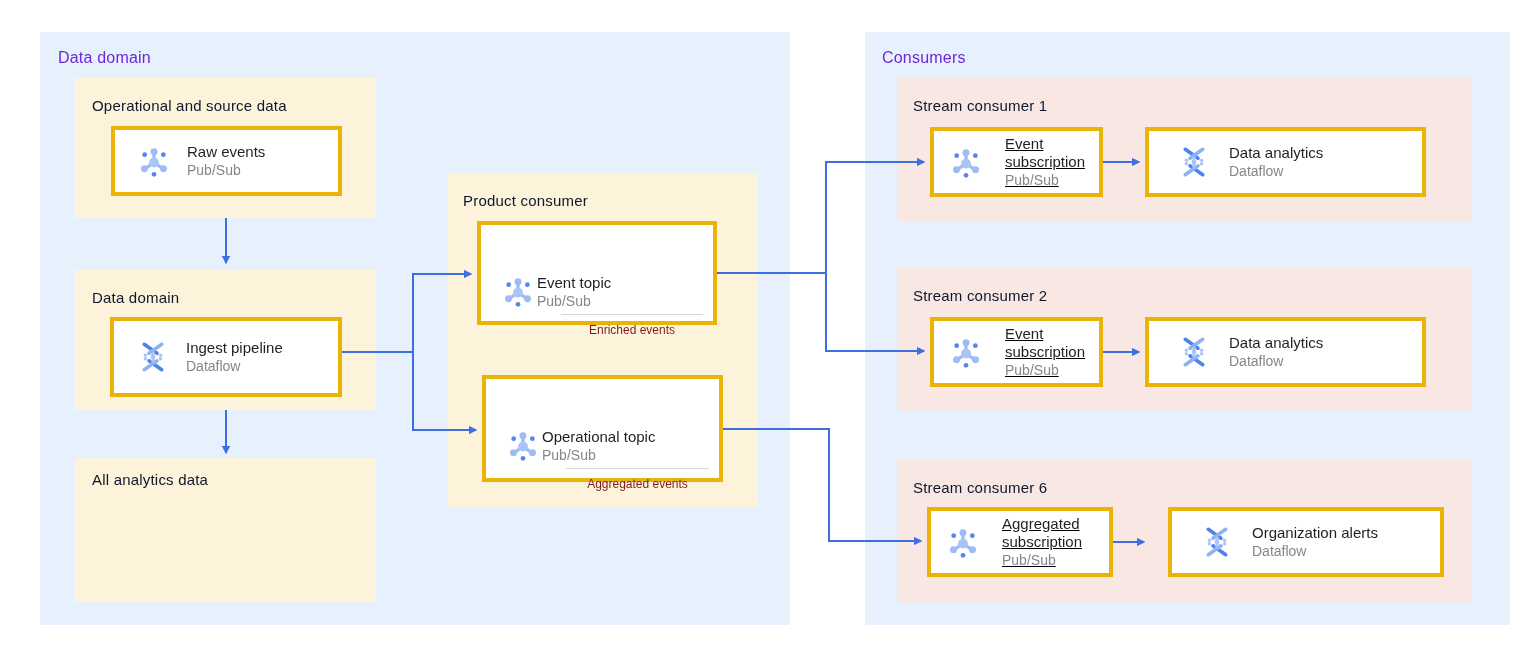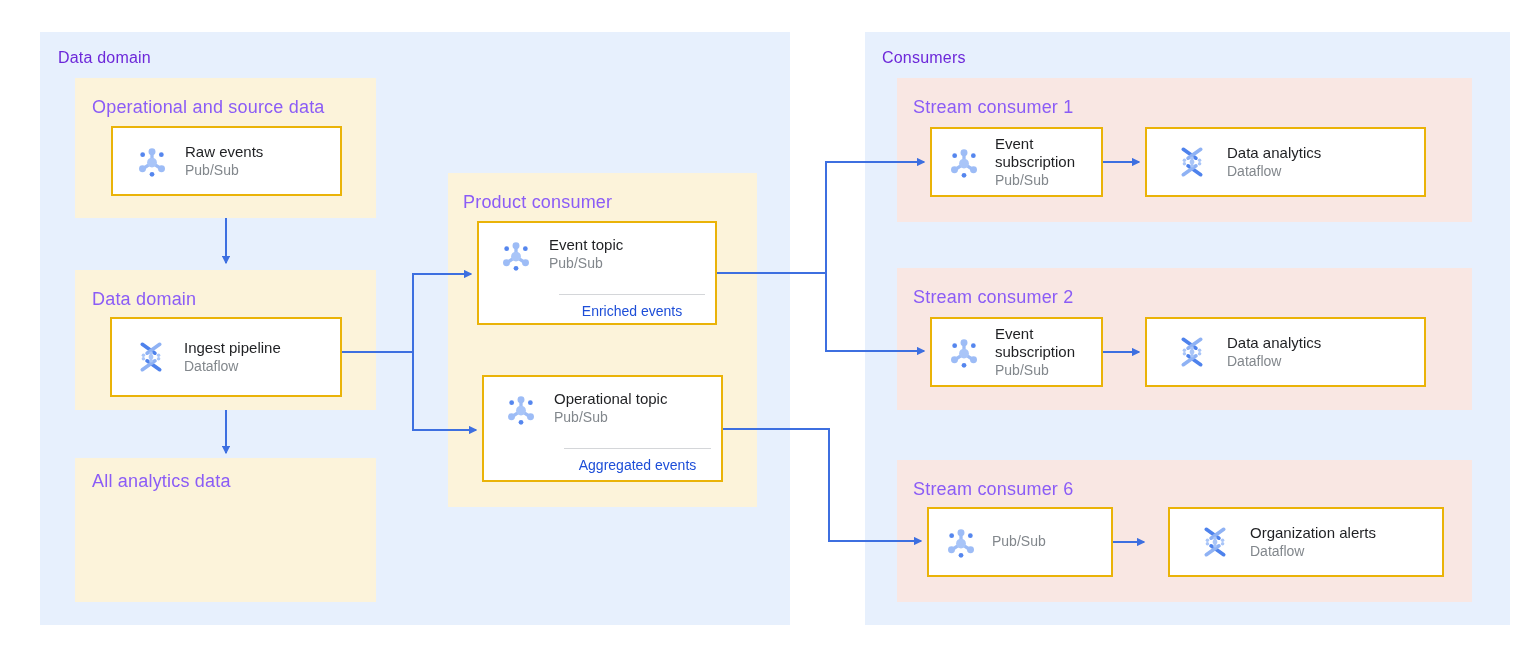--- a/index.html
+++ b/index.html
@@ -8,37 +8,37 @@
     font-family:"Liberation Sans","DejaVu Sans",sans-serif;
   }
   .container-box{position:absolute;background:#E7F0FD;}
   .group-box{position:absolute;}
   .group-box.yellow{background:#FCF3DA;}
   .group-box.pink{background:#F9E7E3;}
   .container-label{
     position:absolute;font-size:16px;color:#6d28d9;letter-spacing:.2px;white-space:nowrap;
   }
   .group-label{
-    position:absolute;font-size:18px;color:#8b5cf6;letter-spacing:.2px;white-space:nowrap;
+    position:absolute;font-size:15px;color:#0f172a;letter-spacing:.2px;white-space:nowrap;
   }
   .card{
-    position:absolute;background:#ffffff;border:2px solid #eab308;box-sizing:border-box;
+    position:absolute;background:#ffffff;border:4px solid #eab308;box-sizing:border-box;
     display:flex;align-items:center;
   }
   .card .icon{width:38px;height:38px;flex:0 0 38px;}
   .card .txt{display:flex;flex-direction:column;justify-content:center;line-height:1.25;}
   .card .title{font-size:15px;color:#1F2023;}
   .card .product{font-size:14px;color:#82878C;}
   .card.simple{padding-left:20px;gap:14px;}
-  .card.sub{padding-left:13px;gap:12px;}
+  .card.sub{padding-left:13px;gap:20px;text-decoration:underline;}
   .card.flow{padding-left:26px;gap:16px;}
   .card.topic{display:block;padding:0;}
-  .card.topic .row{display:flex;align-items:flex-start;gap:14px;padding:13px 0 0 18px;height:54px;}
+  .card.topic .row{display:flex;align-items:flex-end;padding:31px 0 0 18px;height:54px;}
   .card.topic .divider{height:1px;background:#D4D6D9;margin:4px 10px 0 80px;}
-  .card.topic .note{font-size:14px;color:#1d4ed8;text-align:center;margin:8px 10px 0 80px;white-space:nowrap;}
+  .card.topic .note{font-size:12px;color:#7f1d1d;text-align:center;margin:8px 10px 0 80px;white-space:nowrap;}
   .wires{position:absolute;left:0;top:0;pointer-events:none;}
   .hidden-defs{position:absolute;width:0;height:0;overflow:hidden;}
 </style>
 </head>
 <body>
 
 <svg class="hidden-defs" aria-hidden="true">
   <defs>
     <symbol id="i-pubsub" viewBox="0 0 24 24">
       <g stroke="#9DBCF6" stroke-width="2.1" stroke-linecap="round">
@@ -221,20 +221,21 @@
       <div class="title">Data analytics</div>
       <div class="product">Dataflow</div>
     </div>
   </div>
 
   <div class="card sub" style="left:927px;top:507px;width:186px;height:70px">
     <svg class="icon" viewBox="0 0 24 24">
         <use href="#i-pubsub"></use>
       </svg>
     <div class="txt">
+      <div class="title">Aggregated subscription</div>
       <div class="product">Pub/Sub</div>
     </div>
   </div>
 
   <div class="card flow" style="left:1168px;top:507px;width:276px;height:70px">
     <svg class="icon" viewBox="0 0 24 24">
         <use href="#i-dataflow"></use>
       </svg>
     <div class="txt">
       <div class="title">Organization alerts</div>

